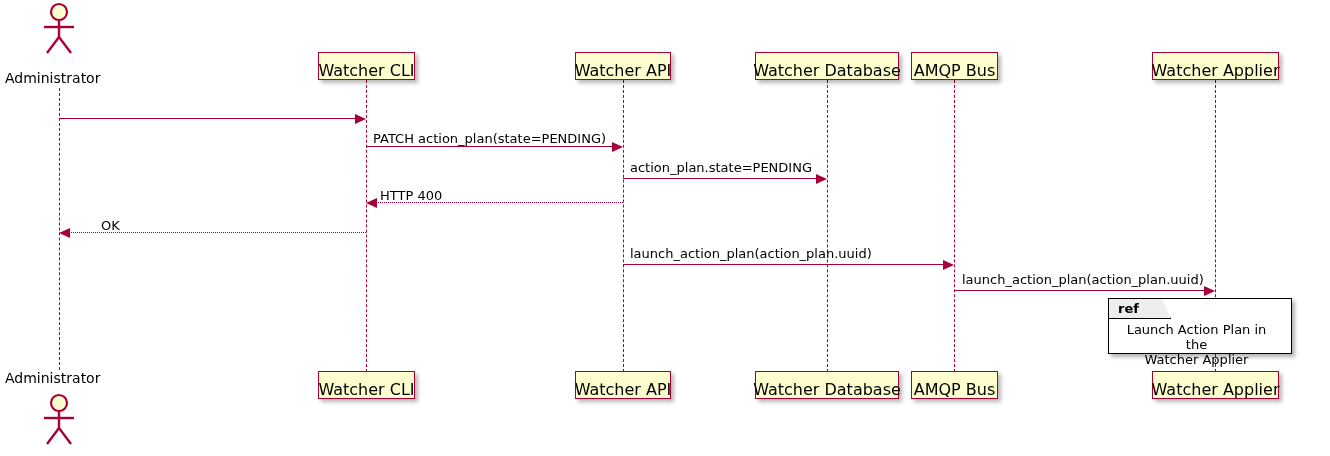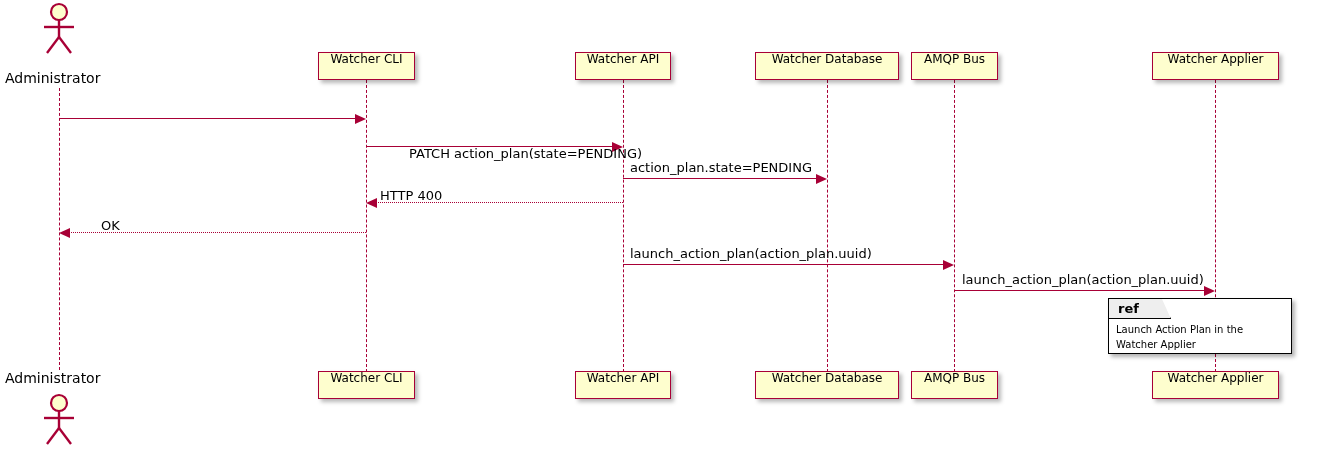--- a/index.html
+++ b/index.html
@@ -29,24 +29,24 @@
     height: 0;
   }
 
   
   .participant {
     position: absolute;
     box-sizing: border-box;
     background: #FEFECE;
     border: 1.5px solid #A80036;
     color: #000000;
-    font-size: 12px;
+    font-size: 16px;
     line-height: 1;
     display: flex;
-    align-items: flex-start;
+    align-items: flex-end;
     justify-content: center;
     white-space: nowrap;
     padding: 0 9px;
     height: 28px;
     box-shadow: 3px 3px 4px rgba(0,0,0,0.28);
   }
 
   
   .actor {
     position: absolute;
@@ -119,24 +119,25 @@
     
     clip-path: polygon(0 0, calc(100% - 9px) 0, 100% 100%, 0 100%);
     padding-right: 16px;
   }
   .ref-body {
     position: absolute;
     left: 0;
     top: 20px;
     right: 0;
     padding: 3px 14px 0 7px;
-    font-size: 10px;
+    font-size: 13px;
     line-height: 15px;
     color: #000000;
     box-sizing: border-box;
+    text-align: center;
   }
 </style>
 </head>
 <body>
 
 <div id="diagram">
     <div class="lifeline" style="left: 59px; top: 88px; height: 282px;"></div>
     <div class="lifeline" style="left: 366px; top: 80px; height: 292px;"></div>
     <div class="lifeline" style="left: 623px; top: 80px; height: 292px;"></div>
     <div class="lifeline" style="left: 827px; top: 80px; height: 292px;"></div>
@@ -189,21 +190,21 @@
     <div class="participant" style="left: 1152px; top: 52px; width: 127px;">
       <span>Watcher Applier</span>
     </div>
     <div class="participant" style="left: 1152px; top: 371px; width: 127px;">
       <span>Watcher Applier</span>
     </div>
     <div class="msg-line" style="left: 59px; top: 118px; width: 298px;"></div>
     <div class="arrow-head right" style="left: 355px; top: 114px;"></div>
     <div class="msg-line" style="left: 366px; top: 146px; width: 248px;"></div>
     <div class="arrow-head right" style="left: 612px; top: 142px;"></div>
-    <div class="msg-label" style="left: 373px; top: 147px; margin-left: 36px;">PATCH action_plan(state=PENDING)</div>
+    <div class="msg-label" style="left: 373px; top: 132px;">PATCH action_plan(state=PENDING)</div>
     <div class="msg-line" style="left: 623px; top: 178px; width: 195px;"></div>
     <div class="arrow-head right" style="left: 816px; top: 174px;"></div>
     <div class="msg-label" style="left: 630px; top: 161px;">action_plan.state=PENDING</div>
     <div class="msg-line dotted" style="left: 375px; top: 202px; width: 248px;"></div>
     <div class="arrow-head left" style="left: 366px; top: 198px;"></div>
     <div class="msg-label" style="left: 380px; top: 189px;">HTTP 400</div>
     <div class="msg-line dotted" style="left: 68px; top: 232px; width: 298px;"></div>
     <div class="arrow-head left" style="left: 59px; top: 228px;"></div>
     <div class="msg-label" style="left: 73px; top: 219px; margin-left: 28px;">OK</div>
     <div class="msg-line" style="left: 623px; top: 264px; width: 322px;"></div>

